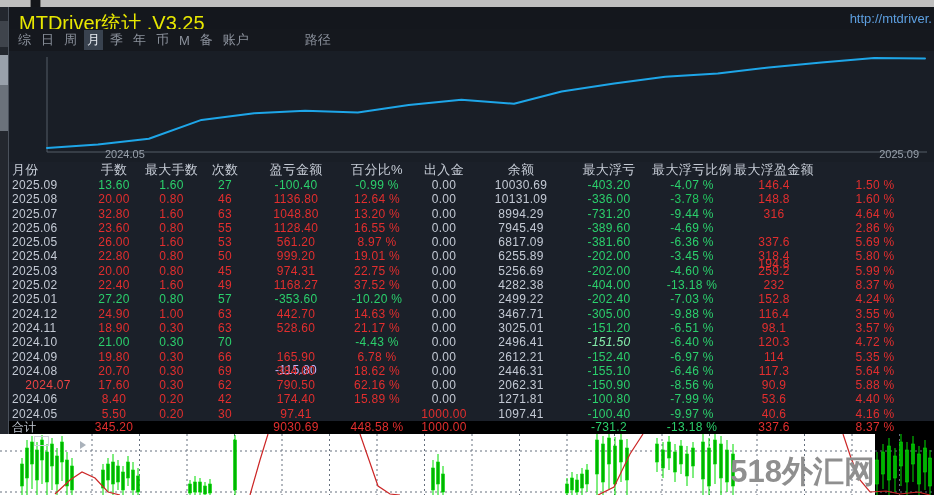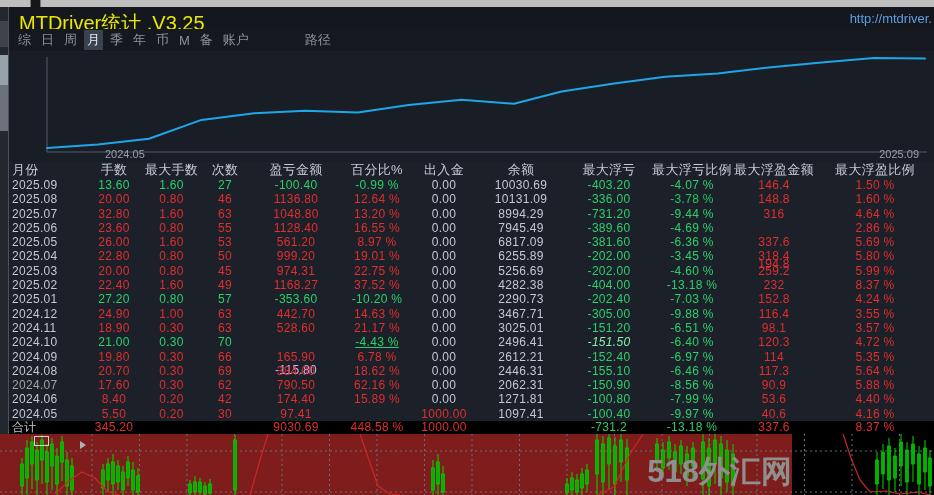--- a/index.html
+++ b/index.html
@@ -35,21 +35,21 @@
         letter-spacing:0.3px;}
   .trow span{overflow:visible;white-space:nowrap;text-align:center;}
   .trow span:first-child{text-align:left;padding-left:3px;}
   .thead{position:absolute;left:0;top:155px;width:926px;height:16px;line-height:16px;font-size:13px;color:#c6ccd6;}
   .tbody{position:absolute;left:0;top:171px;width:926px;}
   .tbody .trow{height:14.3px;line-height:14.3px;font-size:12px;}
   .total-row{position:absolute;left:0;top:414px;width:926px;height:13px;line-height:13px;
              font-size:12px;background:#000;}
 
   
-  .candles{position:absolute;left:0;top:434px;width:792px;height:61px;background:#7f1d1d;}
+  .candles{position:absolute;left:0;top:434px;width:875px;height:61px;background:#ffffff;}
   .shift-box{position:absolute;left:34px;top:2px;width:13px;height:8px;border:1px solid #cfd3d8;}
   .shift-arrow{position:absolute;left:80px;top:7px;width:0;height:0;
                border-left:6px solid #aab2bb;border-top:4px solid transparent;border-bottom:4px solid transparent;}
   .watermark{position:absolute;right:0;bottom:2px;font-size:31px;font-weight:bold;color:#8f8f8f;
              white-space:nowrap;z-index:5;}
 </style>
 </head>
 <body>
 
 <div class="screen">
@@ -100,21 +100,20 @@
         <span>手数</span>
         <span>最大手数</span>
         <span>次数</span>
         <span>盈亏金额</span>
         <span>百分比%</span>
         <span>出入金</span>
         <span>余额</span>
         <span>最大浮亏</span>
         <span>最大浮亏比例</span>
         <span>最大浮盈金额</span>
-        <span>最大浮盈比例</span>
       </div>
     <div class="tbody">
         <div class="trow">
           <span style="color: rgb(195, 201, 212);">2025.09</span>
           <span style="color: rgb(43, 208, 108);">13.60</span>
           <span style="color: rgb(43, 208, 108);">1.60</span>
           <span style="color: rgb(43, 208, 108);">27</span>
           <span style="color: rgb(43, 208, 108);">-100.40</span>
           <span style="color: rgb(43, 208, 108);">-0.99 %</span>
           <span style="color: rgb(195, 201, 212);">0.00</span>
@@ -223,21 +222,21 @@
           <span style="color: rgb(226, 46, 46);">8.37 %</span>
         </div>
         <div class="trow">
           <span style="color: rgb(195, 201, 212);">2025.01</span>
           <span style="color: rgb(43, 208, 108);">27.20</span>
           <span style="color: rgb(43, 208, 108);">0.80</span>
           <span style="color: rgb(43, 208, 108);">57</span>
           <span style="color: rgb(43, 208, 108);">-353.60</span>
           <span style="color: rgb(43, 208, 108);">-10.20 %</span>
           <span style="color: rgb(195, 201, 212);">0.00</span>
-          <span style="color: rgb(195, 201, 212);">2290.73</span>
+          <span style="color: rgb(195, 201, 212);">2499.22</span>
           <span style="color: rgb(43, 208, 108);">-202.40</span>
           <span style="color: rgb(43, 208, 108);">-7.03 %</span>
           <span style="color: rgb(226, 46, 46);">152.8</span>
           <span style="color: rgb(226, 46, 46);">4.24 %</span>
         </div>
         <div class="trow">
           <span style="color: rgb(195, 201, 212);">2024.12</span>
           <span style="color: rgb(226, 46, 46);">24.90</span>
           <span style="color: rgb(226, 46, 46);">1.00</span>
           <span style="color: rgb(226, 46, 46);">63</span>
@@ -263,21 +262,21 @@
           <span style="color: rgb(43, 208, 108);">-6.51 %</span>
           <span style="color: rgb(226, 46, 46);">98.1</span>
           <span style="color: rgb(226, 46, 46);">3.57 %</span>
         </div>
         <div class="trow">
           <span style="color: rgb(195, 201, 212);">2024.10</span>
           <span style="color: rgb(43, 208, 108);">21.00</span>
           <span style="color: rgb(43, 208, 108);">0.30</span>
           <span style="color: rgb(43, 208, 108);">70</span>
           <span style="color: #c4b5fd; margin-top: 28px;">-115.80</span>
-          <span style="color: rgb(43, 208, 108); text-decoration: underline;">-4.43 %</span>
+          <span style="color: rgb(43, 208, 108);">-4.43 %</span>
           <span style="color: rgb(195, 201, 212);">0.00</span>
           <span style="color: rgb(195, 201, 212);">2496.41</span>
           <span style="color: #86efac; font-style: italic;">-151.50</span>
           <span style="color: rgb(43, 208, 108);">-6.40 %</span>
           <span style="color: rgb(226, 46, 46);">120.3</span>
           <span style="color: rgb(226, 46, 46);">4.72 %</span>
         </div>
         <div class="trow">
           <span style="color: rgb(195, 201, 212);">2024.09</span>
           <span style="color: rgb(226, 46, 46);">19.80</span>
@@ -300,21 +299,21 @@
           <span style="color: rgb(226, 46, 46);">384.00</span>
           <span style="color: rgb(226, 46, 46);">18.62 %</span>
           <span style="color: rgb(195, 201, 212);">0.00</span>
           <span style="color: rgb(195, 201, 212);">2446.31</span>
           <span style="color: rgb(43, 208, 108);">-155.10</span>
           <span style="color: rgb(43, 208, 108);">-6.46 %</span>
           <span style="color: rgb(226, 46, 46);">117.3</span>
           <span style="color: rgb(226, 46, 46);">5.64 %</span>
         </div>
         <div class="trow">
-          <span style="color: #a3a3a3;">2024.07</span>
+          <span style="color: #ef4444; text-align: center;">2024.07</span>
           <span style="color: rgb(226, 46, 46);">17.60</span>
           <span style="color: rgb(226, 46, 46);">0.30</span>
           <span style="color: rgb(226, 46, 46);">62</span>
           <span style="color: rgb(226, 46, 46);">790.50</span>
           <span style="color: rgb(226, 46, 46);">62.16 %</span>
           <span style="color: rgb(195, 201, 212);">0.00</span>
           <span style="color: rgb(195, 201, 212);">2062.31</span>
           <span style="color: rgb(43, 208, 108);">-150.90</span>
           <span style="color: rgb(43, 208, 108);">-8.56 %</span>
           <span style="color: rgb(226, 46, 46);">90.9</span>

